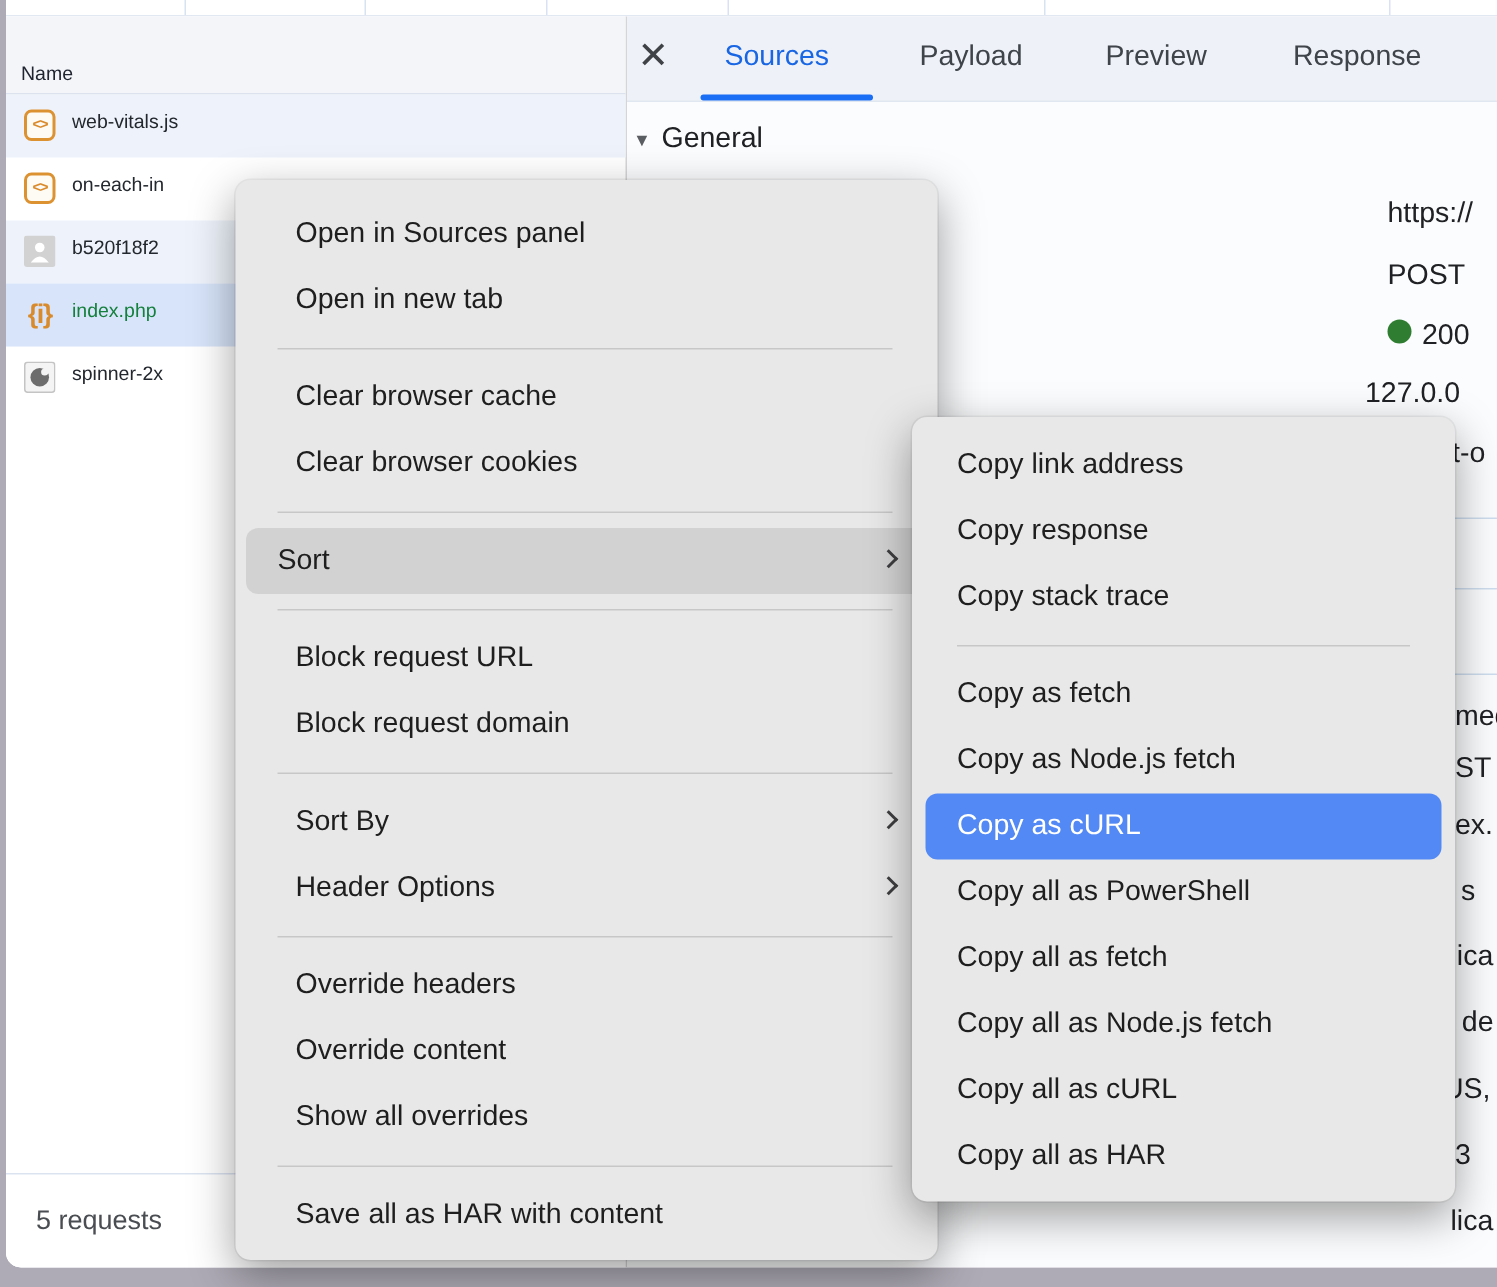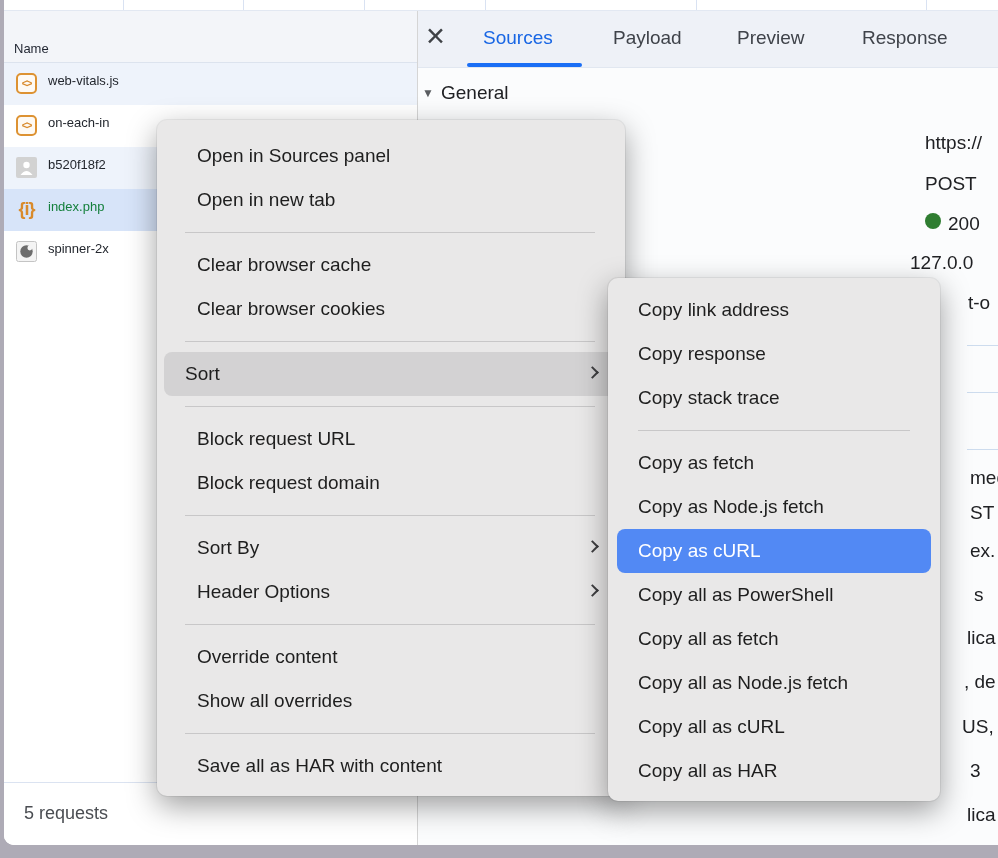--- a/index.html
+++ b/index.html
@@ -62,21 +62,21 @@
               white-space:nowrap; }
   .mainmenu { left:157px; top:120px; width:468px; padding:14px 0 8px 0; z-index:10; }
   .mainmenu .mi { padding-left:40px; }
   .mainmenu .sep { height:1px; background:#c8c7c8; margin:10px 30px 10px 28px; }
   .mi.hover-gray { margin:0 7px; padding-left:21px; border-radius:8px; background:#d3d2d3; }
   .chev { position:absolute; right:28px; top:16px; width:9px; height:9px;
           border-top:2.5px solid #3e3e40; border-right:2.5px solid #3e3e40;
           transform:rotate(45deg); }
   .mi.hover-gray .chev { right:21px; }
 
-  .submenu { left:608px; top:278px; width:332px; padding:10px 0 8px 0; z-index:20; }
+  .submenu { left:608px; top:278px; width:362px; padding:10px 0 8px 0; z-index:20; }
   .submenu .mi { padding-left:30px; }
   .submenu .sep { height:1px; background:#c8c7c8; margin:10px 30px; }
   .mi.sel-blue { margin:0 9px; padding-left:21px; border-radius:8px; background:#5289f4; color:#ffffff; }
 </style>
 </head>
 <body>
 
 <div id="screen">
 
   <div class="window">
@@ -178,20 +178,21 @@
     <div class="mi"><span>Clear browser cookies</span></div>
     <div class="sep"></div>
     <div class="mi hover-gray"><span>Sort</span><span class="chev"></span></div>
     <div class="sep"></div>
     <div class="mi"><span>Block request URL</span></div>
     <div class="mi"><span>Block request domain</span></div>
     <div class="sep"></div>
     <div class="mi"><span>Sort By</span><span class="chev"></span></div>
     <div class="mi"><span>Header Options</span><span class="chev"></span></div>
     <div class="sep"></div>
+    <div class="mi"><span>Override headers</span></div>
     <div class="mi"><span>Override content</span></div>
     <div class="mi"><span>Show all overrides</span></div>
     <div class="sep"></div>
     <div class="mi"><span>Save all as HAR with content</span></div>
   </div>
 
   <div class="menu submenu">
     <div class="mi"><span>Copy link address</span></div>
     <div class="mi"><span>Copy response</span></div>
     <div class="mi"><span>Copy stack trace</span></div>

